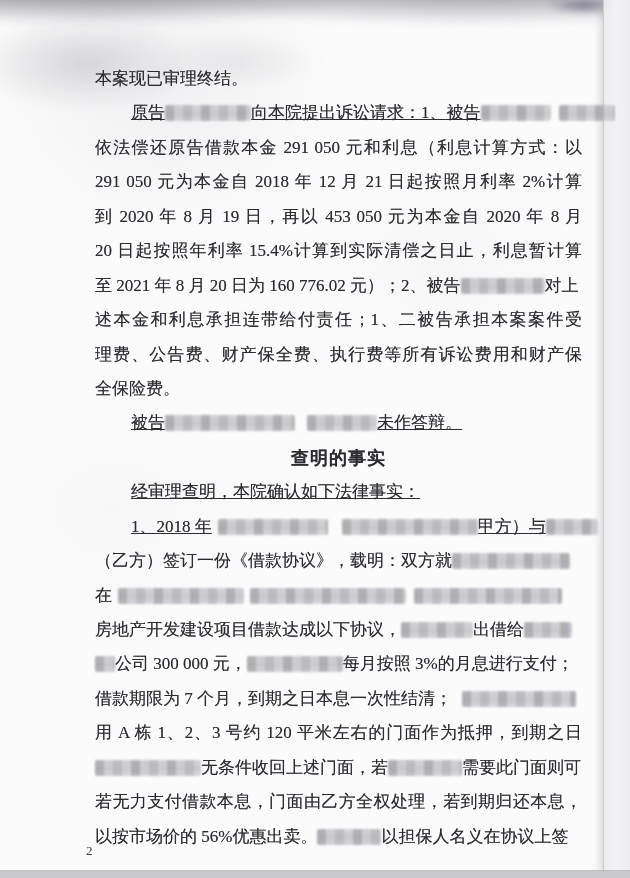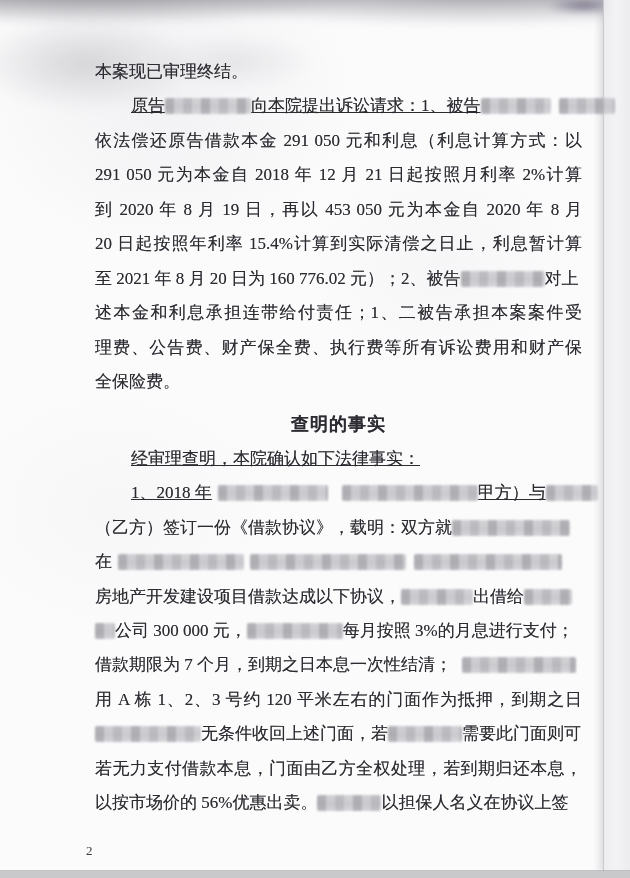--- a/index.html
+++ b/index.html
@@ -48,29 +48,29 @@
     border-left:1px solid rgba(140,140,146,.35);
     box-shadow:-7px 0 9px -5px rgba(150,150,156,.4);
   }
   
   .bottom-strip{
     position:absolute;bottom:0;left:0;right:0;height:7px;
     background:#c9c9cc;box-shadow:0 -1px 0 rgba(150,150,156,.55);
   }
   
   .doc{
-    position:absolute;left:95px;top:55px;width:487px;
+    position:absolute;left:95px;top:62px;width:487px;
     font-size:17px;color:#2b2b31;
     text-shadow:0 0 .4px rgba(43,43,49,.55);
   }
   .line{height:34.45px;line-height:34.45px;text-align:justify;text-align-last:left;}
   .line.justify{text-align-last:justify;}
   .line.seg{white-space:nowrap;text-align:left;text-align-last:left;}
   .line.indent{padding-left:36px;text-decoration:underline;}
-  .line.center{text-align:left;text-align-last:center;font-weight:bold;font-size:18px;letter-spacing:1px;margin-top:8px;}
+  .line.center{text-align:left;text-align-last:center;font-weight:bold;font-size:18px;letter-spacing:1px;}
   
   .redact{
     display:inline-block;height:16px;vertical-align:-3px;border-radius:2px;
     background-color:var(--redaction,#cfcfd2);
     background-image:
       repeating-linear-gradient(90deg, rgba(150,150,156,.45) 0 9px, rgba(216,216,220,.42) 9px 18px,
         rgba(176,176,182,.45) 18px 27px, rgba(226,226,229,.35) 27px 36px),
       linear-gradient(180deg, rgba(202,202,207,.65), rgba(172,172,178,.5) 55%, rgba(212,212,216,.6));
     filter:blur(.8px);
   }
@@ -93,20 +93,21 @@
       <div class="line"><span class="t">本案现已审理终结。</span></div>
       <div class="line indent seg"><span class="t">原告</span><span class="redact" style="width: 86px;"></span><span class="t">向本院提出诉讼请求：1、被告</span><span class="redact" style="width: 70px;"></span><span class="gapseg" style="width: 8px;"></span><span class="redact" style="width: 56px;"></span></div>
       <div class="line justify"><span class="t">依法偿还原告借款本金 291 050 元和利息（利息计算方式：以</span></div>
       <div class="line justify"><span class="t">291 050 元为本金自 2018 年 12 月 21 日起按照月利率 2%计算</span></div>
       <div class="line justify"><span class="t">到 2020 年 8 月 19 日，再以 453 050 元为本金自 2020 年 8 月</span></div>
       <div class="line justify"><span class="t">20 日起按照年利率 15.4%计算到实际清偿之日止，利息暂计算</span></div>
       <div class="line seg"><span class="t">至 2021 年 8 月 20 日为 160 776.02 元）；2、被告</span><span class="redact" style="width: 84px;"></span><span class="t">对上</span></div>
       <div class="line justify"><span class="t">述本金和利息承担连带给付责任；1、二被告承担本案案件受</span></div>
       <div class="line justify"><span class="t">理费、公告费、财产保全费、执行费等所有诉讼费用和财产保</span></div>
       <div class="line"><span class="t">全保险费。</span></div>
+      <div class="line indent seg"><span class="t">被告</span><span class="redact" style="width: 130px;"></span><span class="gapseg" style="width: 12px;"></span><span class="redact" style="width: 70px;"></span><span class="t">未作答辩。</span></div>
       <div class="line center"><span class="t">查明的事实</span></div>
       <div class="line indent"><span class="t">经审理查明，本院确认如下法律事实：</span></div>
       <div class="line indent seg"><span class="t">1、2018 年</span><span class="gapseg" style="width: 6px;"></span><span class="redact" style="width: 110px;"></span><span class="gapseg" style="width: 14px;"></span><span class="redact" style="width: 136px;"></span><span class="t">甲方）与</span><span class="redact" style="width: 52px;"></span></div>
       <div class="line seg"><span class="t">（乙方）签订一份《借款协议》，载明：双方就</span><span class="redact" style="width: 118px;"></span></div>
       <div class="line seg"><span class="t">在</span><span class="gapseg" style="width: 6px;"></span><span class="redact" style="width: 126px;"></span><span class="gapseg" style="width: 6px;"></span><span class="redact" style="width: 156px;"></span><span class="gapseg" style="width: 8px;"></span><span class="redact" style="width: 148px;"></span></div>
       <div class="line seg"><span class="t">房地产开发建设项目借款达成以下协议，</span><span class="redact" style="width: 72px;"></span><span class="t">出借给</span><span class="redact" style="width: 48px;"></span></div>
       <div class="line seg"><span class="redact" style="width: 20px;"></span><span class="t">公司 300 000 元，</span><span class="redact" style="width: 96px;"></span><span class="t">每月按照 3%的月息进行支付；</span></div>
       <div class="line seg"><span class="t">借款期限为 7 个月，到期之日本息一次性结清；</span><span class="gapseg" style="width: 10px;"></span><span class="redact" style="width: 114px;"></span></div>
       <div class="line justify"><span class="t">用 A 栋 1、2、3 号约 120 平米左右的门面作为抵押，到期之日</span></div>
       <div class="line seg"><span class="redact" style="width: 106px;"></span><span class="t">无条件收回上述门面，若</span><span class="redact" style="width: 74px;"></span><span class="t">需要此门面则可</span></div>

